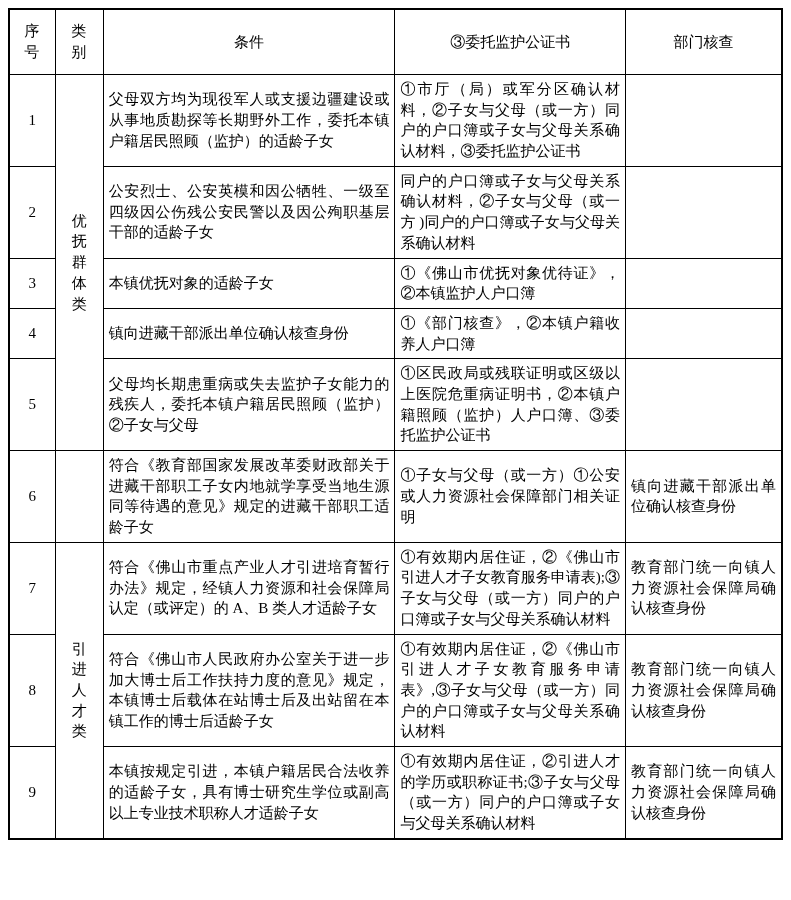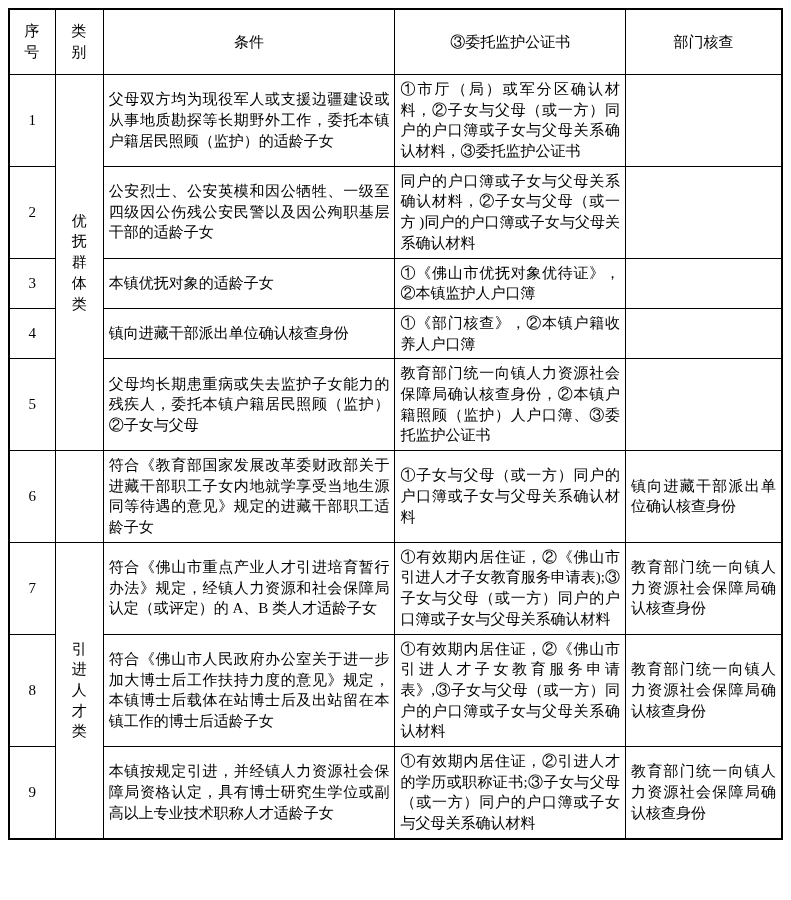--- a/index.html
+++ b/index.html
@@ -142,28 +142,28 @@
       </tr>
       <tr>
         <td class="seq">4</td>
         <td class="cond">镇向进藏干部派出单位确认核查身份</td>
         <td class="mat">①《部门核查》，②本镇户籍收养人户口簿</td>
         <td class="check"></td>
       </tr>
       <tr>
         <td class="seq">5</td>
         <td class="cond">父母均长期患重病或失去监护子女能力的残疾人，委托本镇户籍居民照顾（监护）②子女与父母</td>
-        <td class="mat">教育部门统一向镇人力资源社会保障局确认核查身份，②本镇户籍照顾（监护）人户口簿、③委托监护公证书</td>
+        <td class="mat">①区民政局或残联证明或区级以上医院危重病证明书，②本镇户籍照顾（监护）人户口簿、③委托监护公证书</td>
         <td class="check"></td>
       </tr>
       <tr>
         <td class="seq">6</td>
         <td class="cat"></td>
         <td class="cond">符合《教育部国家发展改革委财政部关于进藏干部职工子女内地就学享受当地生源同等待遇的意见》规定的进藏干部职工适龄子女</td>
-        <td class="mat">①子女与父母（或一方）同户的户口簿或子女与父母关系确认材料</td>
+        <td class="mat">①子女与父母（或一方）①公安或人力资源社会保障部门相关证明</td>
         <td class="check">镇向进藏干部派出单位确认核查身份</td>
       </tr>
       <tr>
         <td class="seq">7</td>
         <td class="cat" rowspan="3">
           <span class="vchars">引</span>
           <span class="vchars">进</span>
           <span class="vchars">人</span>
           <span class="vchars">才</span>
           <span class="vchars">类</span>
@@ -173,19 +173,19 @@
         <td class="check">教育部门统一向镇人力资源社会保障局确认核查身份</td>
       </tr>
       <tr>
         <td class="seq">8</td>
         <td class="cond">符合《佛山市人民政府办公室关于进一步加大博士后工作扶持力度的意见》规定，本镇博士后载体在站博士后及出站留在本镇工作的博士后适龄子女</td>
         <td class="mat">①有效期内居住证，②《佛山市引进人才子女教育服务申请表》,③子女与父母（或一方）同户的户口簿或子女与父母关系确认材料</td>
         <td class="check">教育部门统一向镇人力资源社会保障局确认核查身份</td>
       </tr>
       <tr>
         <td class="seq">9</td>
-        <td class="cond">本镇按规定引进，并经镇人力资源社会保障局资格认定，具有博士研究生学位或副高以上专业技术职称人才适龄子女</td>
+        <td class="cond">本镇按规定引进，本镇户籍居民合法收养的适龄子女，具有博士研究生学位或副高以上专业技术职称人才适龄子女</td>
         <td class="mat">①有效期内居住证，②引进人才的学历或职称证书;③子女与父母（或一方）同户的户口簿或子女与父母关系确认材料</td>
         <td class="check">教育部门统一向镇人力资源社会保障局确认核查身份</td>
       </tr>
     </tbody>
   </table>
 </div>
 
 </body></html>

